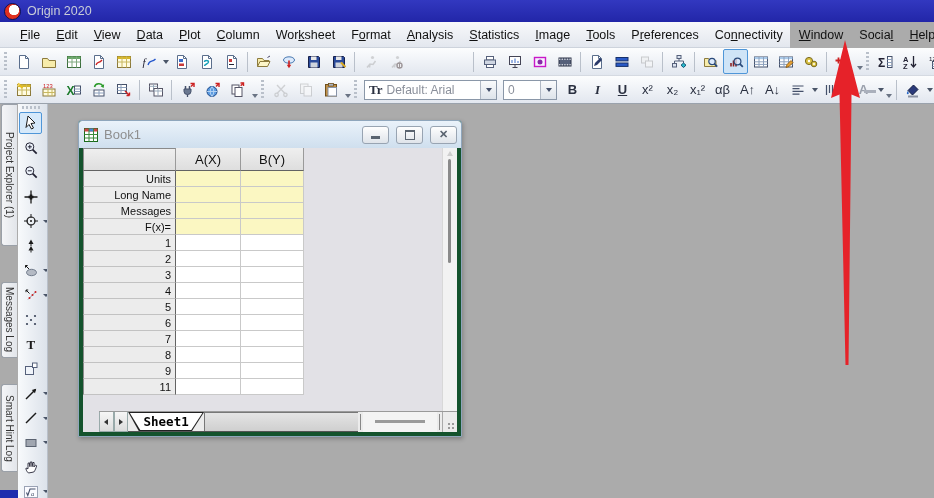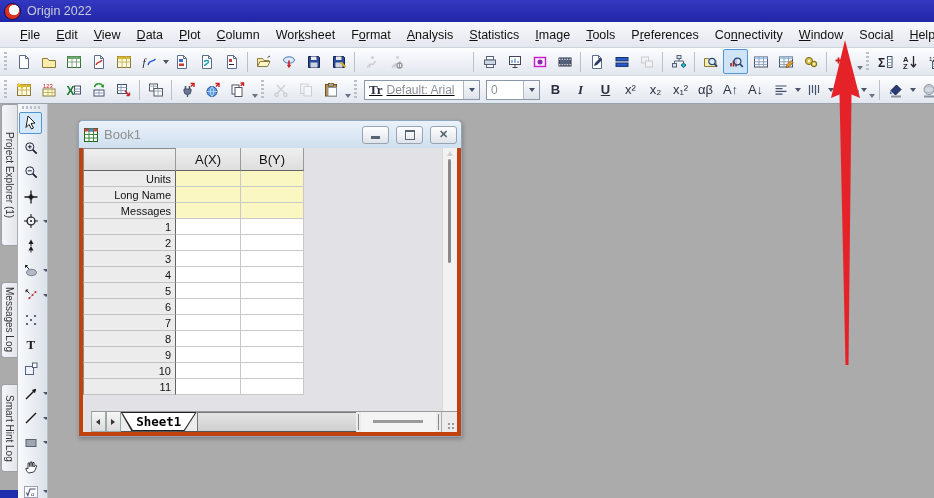--- a/index.html
+++ b/index.html
@@ -6,21 +6,21 @@
   body{width:934px;height:498px;position:relative;overflow:hidden;
        font-family:"Liberation Sans",sans-serif;background:#ababab;
        -webkit-font-smoothing:antialiased;}
   
   .titlebar{position:absolute;left:0;top:0;width:934px;height:22px;
     background:linear-gradient(#3238c0,#2226a8);display:flex;align-items:center;gap:6px;padding-left:4px;box-sizing:border-box;}
   .app-icon{width:15px;height:15px;border-radius:50%;border:1px solid #101050;
     background:radial-gradient(circle at 60% 40%,#ffffff 0 40%,#e03020 41% 100%);flex:0 0 auto;}
   .app-title{color:#c9cdd8;font-size:12.5px;}
   
-  .menubar{position:absolute;left:0;top:22px;width:934px;height:26px;
+  .menubar{position:absolute;left:0;top:22px;width:790px;height:26px;
     background:linear-gradient(#f8f9fb,#e3e7ee);display:flex;align-items:center;
     border-bottom:1px solid #cdd3dc;box-sizing:border-box;padding-left:8px;}
   .mb-handle{width:3px;height:18px;margin-right:4px;
     background:repeating-linear-gradient(#b9c0ca 0 2px,transparent 2px 4px);}
   .menu-item{font-size:12.5px;color:#111;padding:3px 8px;white-space:nowrap;cursor:default;}
   .menu-item u{text-decoration:underline;}
   
   .tbar{position:absolute;left:0;width:934px;height:28px;
     background:linear-gradient(#fcfdfe,#e2e7ef);display:flex;align-items:center;
     box-sizing:border-box;padding-left:2px;overflow:hidden;}
@@ -73,21 +73,21 @@
   .tc-handle{height:3px;width:18px;margin:2px 0 3px 4px;flex:0 0 auto;
     background:repeating-linear-gradient(90deg,#b9c0ca 0 2px,transparent 2px 4px);}
   .vrow{display:flex;align-items:center;flex:0 0 auto;margin:0 0 2.6px 1px;}
   .vbtn{width:21px;height:20px;display:flex;align-items:center;justify-content:center;
     border:1px solid transparent;border-radius:2px;}
   .vbtn.act{border-color:#4f96d8;background:#d6e9fa;}
   .vdd{width:0;height:0;border-left:3px solid transparent;border-right:3px solid transparent;
     border-top:3.5px solid #4a5568;margin-left:1px;}
   
   .bookwin{position:absolute;left:78px;top:16px;width:384px;height:317px;
-    background:#c2410c;border:1px solid #8fa6bc;border-radius:3px 3px 0 0;box-sizing:border-box;
+    background:#14532d;border:1px solid #8fa6bc;border-radius:3px 3px 0 0;box-sizing:border-box;
     box-shadow:1px 2px 4px rgba(0,0,0,.25);}
   .bw-title{height:27px;display:flex;align-items:center;gap:5px;padding:0 4px;
     background:linear-gradient(#eaf2fa,#cfdfee);border-radius:3px 3px 0 0;}
   .bw-title .ttl{color:#8e8e8e;font-size:13px;flex:1;}
   .wbtn{width:25px;height:16px;border:1px solid #98a4b2;border-radius:3px;
     background:linear-gradient(#fefefe,#dfe4ea);display:flex;align-items:center;justify-content:center;margin-left:2px;}
   .wbtn .mi{width:9px;height:3px;background:#5a6470;margin-top:6px;}
   .wbtn .rs{width:8px;height:7px;border:1.5px solid #5a6470;border-top-width:2.5px;}
   .wbtn .cl{font-size:11px;font-weight:bold;color:#5a6470;line-height:1;}
   .bw-body{position:absolute;left:4px;top:27px;right:4px;bottom:4px;background:#e2e1e6;overflow:hidden;}
@@ -104,21 +104,21 @@
   .dcell{box-sizing:border-box;border-right:1px solid #c9c9c9;border-bottom:1px solid #c9c9c9;height:16px;}
   .dcell.yel{background:#fbf7c2;}
   .dcell.wht{background:#ffffff;}
   .c-lbl{width:93px;}.c-a{width:65px;}.c-b{width:63px;}
   
   .vscroll{position:absolute;right:0;top:0;width:14px;bottom:20px;background:#f2f2f2;border-left:1px solid #d8d8d8;}
   .vs-up{position:absolute;left:3.5px;top:3px;width:0;height:0;border-left:3.5px solid transparent;
     border-right:3.5px solid transparent;border-bottom:5px solid #cfcfcf;}
   .vs-thumb{position:absolute;left:5px;top:11px;width:3px;height:104px;background:#8a8a8a;border-radius:2px;}
   
-  .tabbar{position:absolute;left:8px;right:0;bottom:0;height:20px;background:#ececec;
+  .tabbar{position:absolute;left:16px;right:0;bottom:0;height:20px;background:#ececec;
     border-top:1px solid #9a9a9a;display:flex;align-items:stretch;font-size:12px;}
   .nav{width:15px;height:100%;background:linear-gradient(#f6f6f6,#dcdcdc);border:1px solid #9aa;
     border-top:none;box-sizing:border-box;display:flex;align-items:center;justify-content:center;}
   .nav i{width:0;height:0;border-top:3.5px solid transparent;border-bottom:3.5px solid transparent;}
   .nav.l i{border-right:4.5px solid #333;}
   .nav.r i{border-left:4.5px solid #333;}
   .tabwrap{display:flex;align-items:stretch;width:238px;border-bottom:1px solid #555;}
   .sheettab{position:relative;width:76px;height:100%;}
   .sheettab .outer{position:absolute;inset:0;background:#222;
     clip-path:polygon(0 0,100% 0,84% 100%,14% 100%);}
@@ -455,21 +455,21 @@
 <symbol id="i-formula" viewBox="0 0 16 16">
         <rect x="1.5" y="2.5" width="13" height="11" fill="#fbfbff" stroke="#9aa2b4"></rect>
         <path d="M3.5 8.5l1.3 3L7 5h5.5" fill="none" stroke="#44506a" stroke-width="1.1"></path>
         <text x="8" y="12" font-size="6.5" font-style="italic" fill="#44506a" font-family="serif">a</text>
       </symbol>
 </defs>
 </svg>
 
 <div class="titlebar">
   <span class="app-icon"></span>
-  <span class="app-title">Origin 2022</span>
+  <span class="app-title">Origin 2020</span>
 </div>
 
 <div class="menubar">
   <span class="mb-handle"></span>
   <span id="menu-items" style="display:flex;">
       <span class="menu-item"><u>F</u>ile</span>
       <span class="menu-item"><u>E</u>dit</span>
       <span class="menu-item"><u>V</u>iew</span>
       <span class="menu-item"><u>D</u>ata</span>
       <span class="menu-item"><u>P</u>lot</span>
@@ -734,21 +734,21 @@
     </span>
     <span class="tbtn">
       <svg class="ic">
         <use href="#i-paste"></use>
       </svg>
     </span>
     <span class="tb-ovf">
       <i></i>
     </span>
     <span class="tb-handle"></span>
-    <span class="combo" style="width: 116px; text-decoration: underline;">
+    <span class="combo" style="width: 133px;">
       <span class="pre">Tr</span>
       <span class="val grayval">Default: Arial</span>
       <span class="cbtn">
         <i></i>
       </span>
     </span>
     <span class="combo" style="width: 54px;">
       <span class="val grayval">0</span>
       <span class="cbtn">
         <i></i>
@@ -976,20 +976,25 @@
             <div class="lblcell c-lbl">Long Name</div>
             <div class="dcell yel c-a"></div>
             <div class="dcell yel c-b"></div>
           </div>
           <div class="wrow">
             <div class="lblcell c-lbl">Messages</div>
             <div class="dcell yel c-a"></div>
             <div class="dcell yel c-b"></div>
           </div>
           <div class="wrow">
+            <div class="lblcell c-lbl">F(x)=</div>
+            <div class="dcell yel c-a"></div>
+            <div class="dcell yel c-b"></div>
+          </div>
+          <div class="wrow">
             <div class="lblcell c-lbl">1</div>
             <div class="dcell wht c-a"></div>
             <div class="dcell wht c-b"></div>
           </div>
           <div class="wrow">
             <div class="lblcell c-lbl">2</div>
             <div class="dcell wht c-a"></div>
             <div class="dcell wht c-b"></div>
           </div>
           <div class="wrow">
@@ -1017,25 +1022,20 @@
             <div class="dcell wht c-a"></div>
             <div class="dcell wht c-b"></div>
           </div>
           <div class="wrow">
             <div class="lblcell c-lbl">8</div>
             <div class="dcell wht c-a"></div>
             <div class="dcell wht c-b"></div>
           </div>
           <div class="wrow">
             <div class="lblcell c-lbl">9</div>
-            <div class="dcell wht c-a"></div>
-            <div class="dcell wht c-b"></div>
-          </div>
-          <div class="wrow">
-            <div class="lblcell c-lbl">10</div>
             <div class="dcell wht c-a"></div>
             <div class="dcell wht c-b"></div>
           </div>
           <div class="wrow">
             <div class="lblcell c-lbl">11</div>
             <div class="dcell wht c-a"></div>
             <div class="dcell wht c-b"></div>
           </div>
         </div>
       <div class="vscroll">

